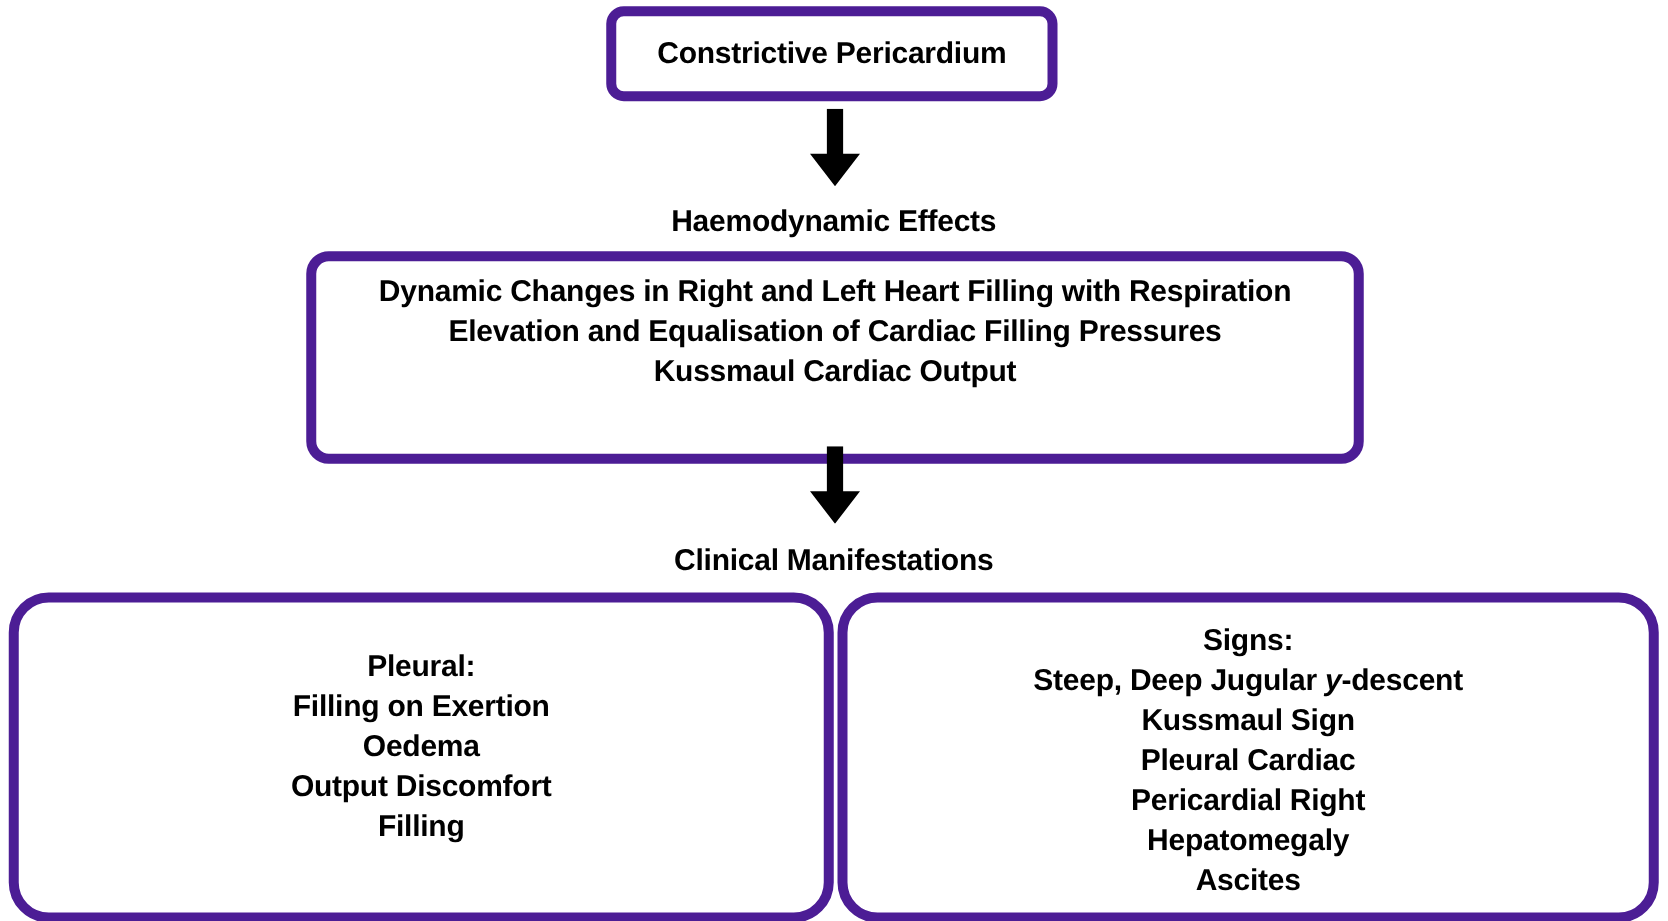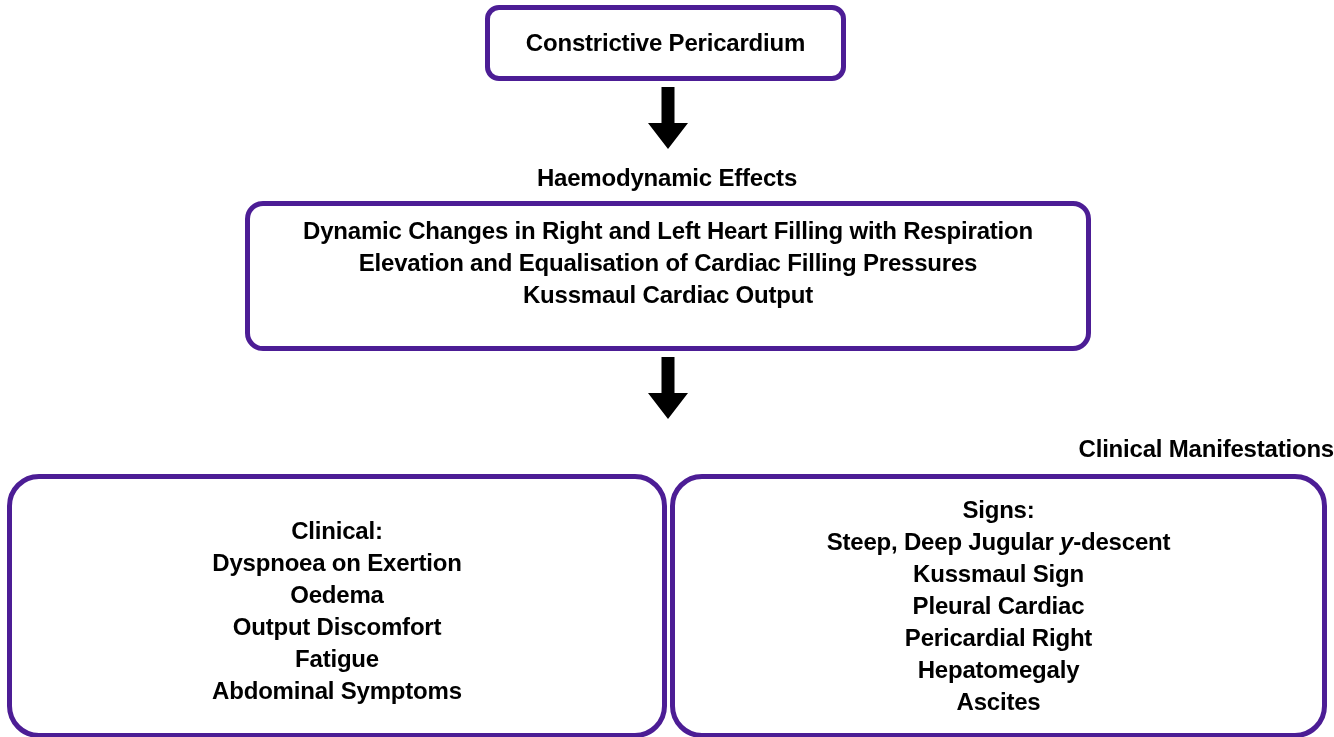--- a/index.html
+++ b/index.html
@@ -14,21 +14,21 @@
     overflow: hidden;
     font-family: "Liberation Sans", "DejaVu Sans", sans-serif;
     color: #000000;
     -webkit-font-smoothing: antialiased;
   }
 
   
   .node {
     position: absolute;
     box-sizing: border-box;
-    border: 5px solid #4c1d95;
+    border: 8px solid #4c1d95;
     background: #ffffff;
     display: flex;
     flex-direction: column;
     align-items: center;
     justify-content: center;
     text-align: center;
   }
 
   .node .line {
     font-weight: bold;
@@ -47,21 +47,21 @@
   #box-diagnosis .line {
     font-size: 24px;
     line-height: 28px;
   }
 
   
   #box-haemodynamic {
     left: 245px;
     top: 201px;
     width: 846px;
-    height: 150px;
+    height: 170px;
     border-radius: 18px;
     justify-content: flex-start;
     padding-top: 9px;
   }
   #box-haemodynamic .line {
     font-size: 24px;
     line-height: 32px;
   }
 
   
@@ -76,21 +76,20 @@
   }
   #caption-haemodynamic {
     left: 0;
     width: 1334px;
     top: 164px;
   }
   #caption-clinical {
     left: 0;
     width: 1334px;
     top: 435px;
-    text-align: right;
   }
 
   
   .arrow {
     position: absolute;
     width: 60px;
     height: 62px;
     left: 638px;
   }
   #arrow-top { top: 87px; }
@@ -148,26 +147,25 @@
 
 <div class="arrow" id="arrow-bottom">
   <svg width="60" height="62" viewBox="0 0 60 62" xmlns="http://www.w3.org/2000/svg">
     <polygon points="23.5,0 36.5,0 36.5,36 50,36 30,62 10,36 23.5,36" fill="#000000"></polygon>
   </svg>
 </div>
 
 <div class="caption" id="caption-clinical">Clinical Manifestations</div>
 
 <div class="node" id="box-symptoms">
-  <div class="line">Clinical:</div>
-  <div class="line">Dyspnoea on Exertion</div>
+  <div class="line">Pleural:</div>
+  <div class="line">Filling on Exertion</div>
   <div class="line">Oedema</div>
   <div class="line">Output Discomfort</div>
-  <div class="line">Fatigue</div>
-  <div class="line">Abdominal Symptoms</div>
+  <div class="line">Filling</div>
 </div>
 
 <div class="node" id="box-signs">
   <div class="line">Signs:</div>
   <div class="line"><span>Steep, Deep Jugular </span><span class="ital">y</span><span>-descent</span></div>
   <div class="line">Kussmaul Sign</div>
   <div class="line">Pleural Cardiac</div>
   <div class="line">Pericardial Right</div>
   <div class="line">Hepatomegaly</div>
   <div class="line">Ascites</div>

